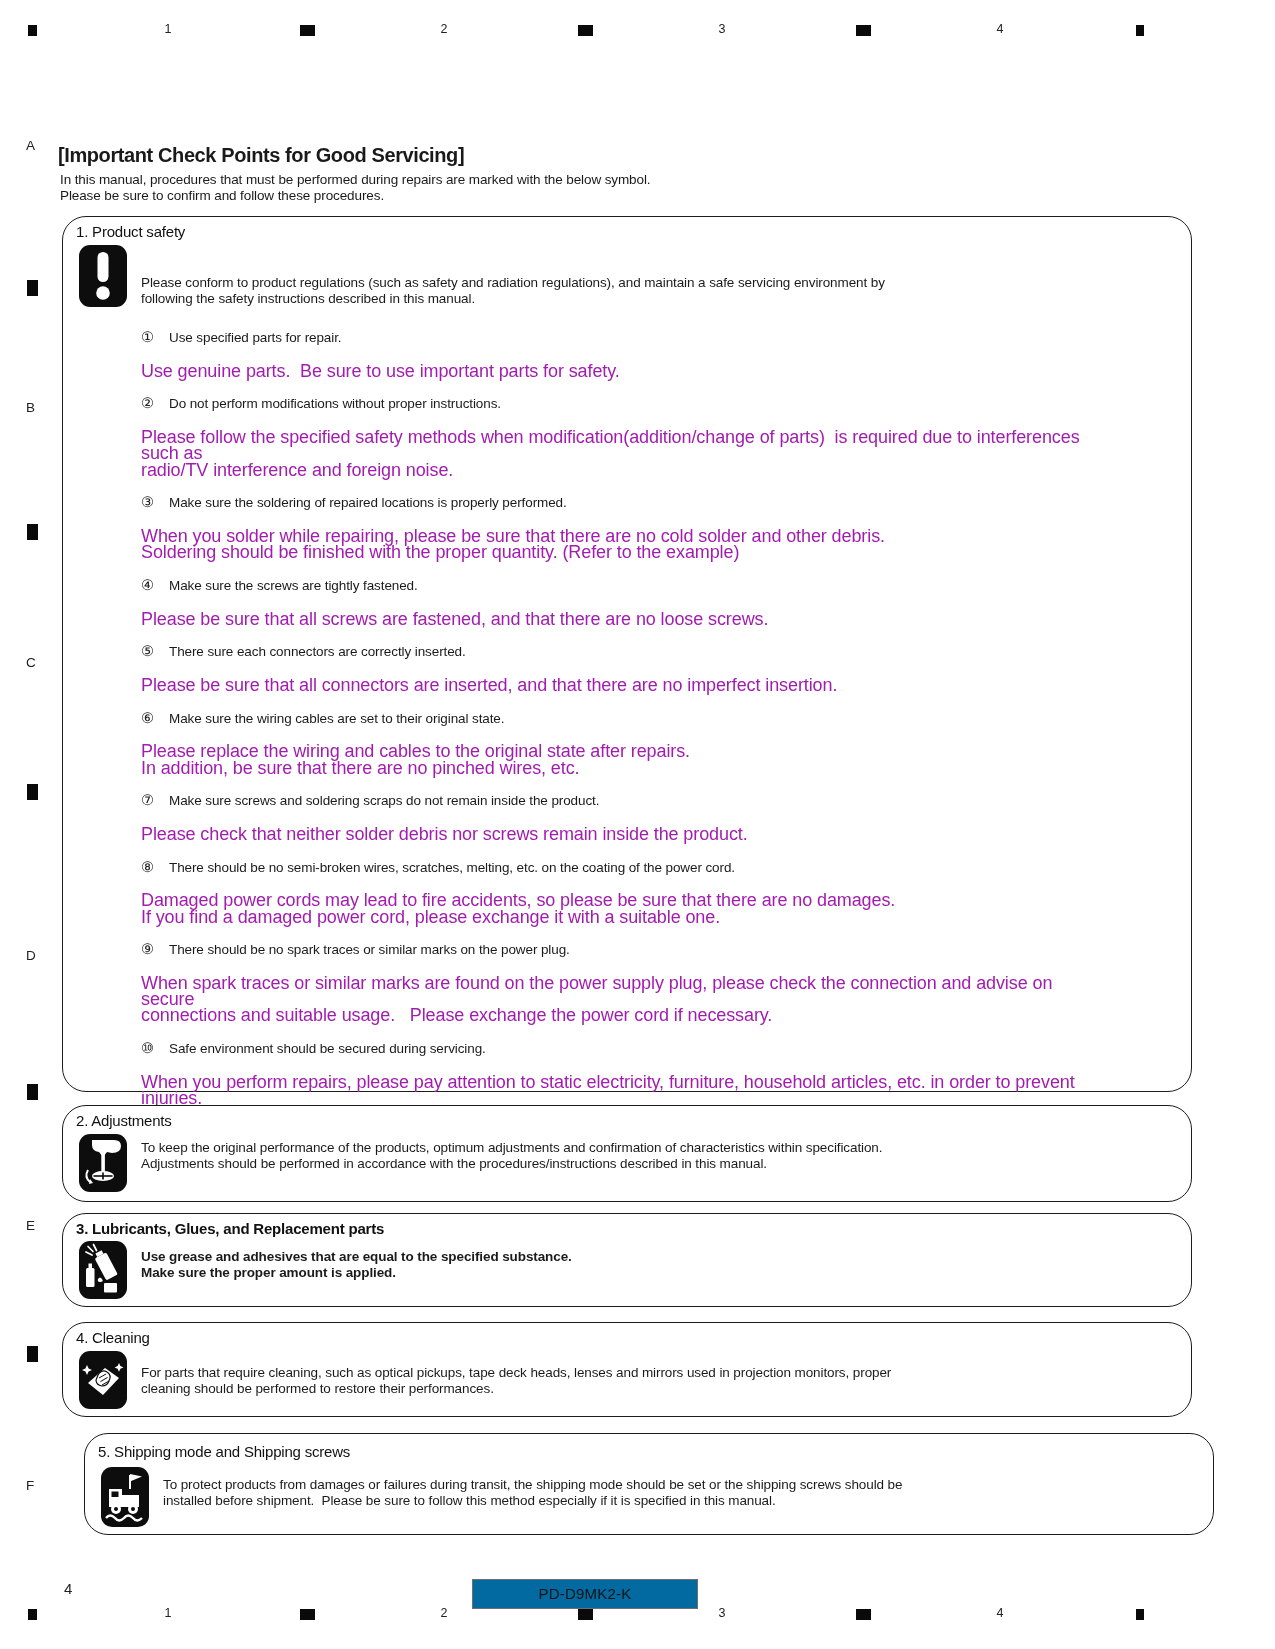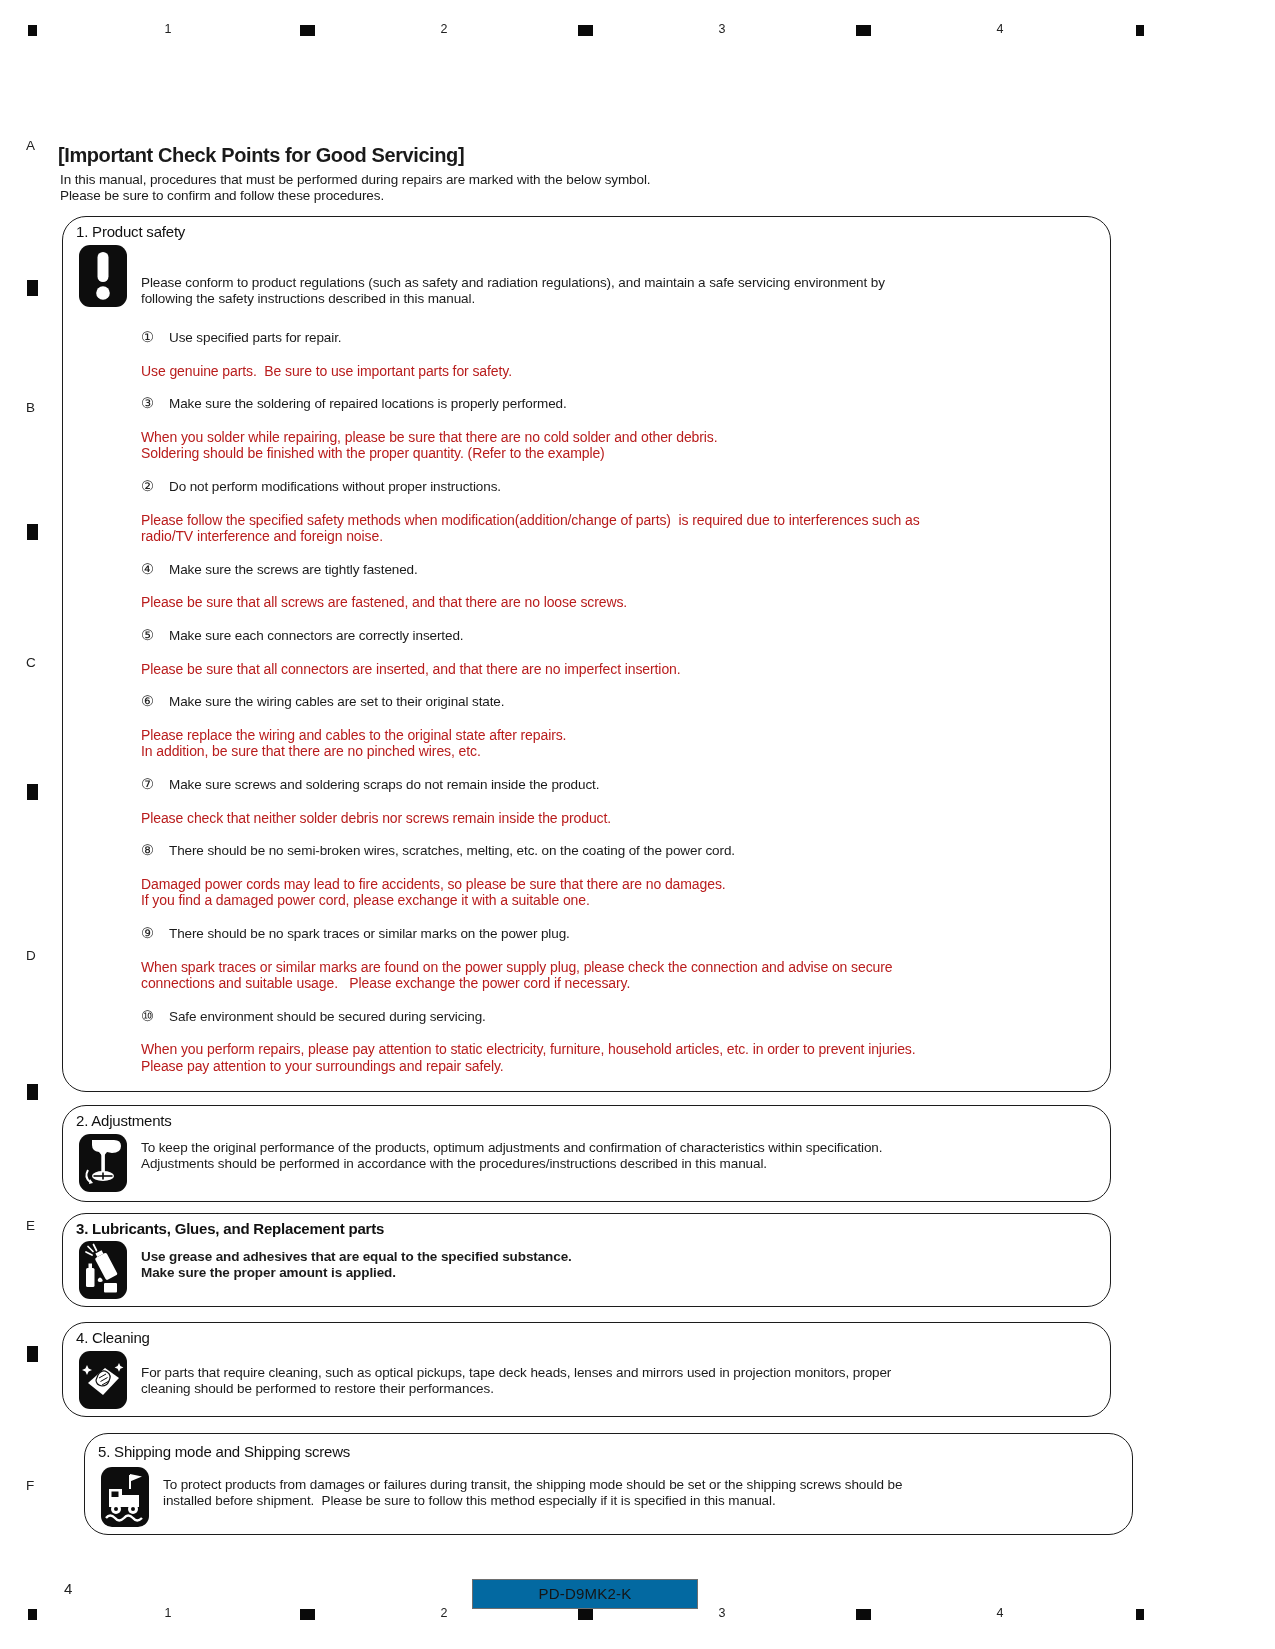--- a/index.html
+++ b/index.html
@@ -24,21 +24,21 @@
   .ml-a{top:138px;} .ml-b{top:400px;} .ml-c{top:655px;}
   .ml-d{top:948px;} .ml-e{top:1218px;} .ml-f{top:1478px;}
   .msq{position:absolute;left:27px;width:11px;height:16px;background:#0a0a0a;}
   .ms-1{top:280px;} .ms-2{top:524px;} .ms-3{top:784px;} .ms-4{top:1084px;} .ms-5{top:1346px;}
   
   #page-title{position:absolute;left:58px;top:144px;font-size:20px;font-weight:bold;
     letter-spacing:-0.4px;}
   #page-intro{position:absolute;left:60px;top:172px;font-size:13.5px;line-height:16px;
     white-space:pre-wrap;letter-spacing:-0.1px;}
   
-  .box{position:absolute;left:62px;width:1049px;border:1.6px solid #1c1c1c;
+  .box{position:absolute;left:62px;width:1130px;border:1.6px solid #1c1c1c;
     border-radius:24px;background:#fff;box-sizing:border-box;}
   #box1{top:216px;height:876px;}
   #box2{top:1105px;height:97px;}
   #box3{top:1213px;height:94px;font-weight:bold;}
   #box4{top:1322px;height:95px;}
   #box5{top:1433px;height:102px;margin-left:22px;}
   .box-title{position:absolute;left:13px;top:6px;font-size:15px;letter-spacing:-0.2px;color:#111;}
   #box5 .box-title{top:9px;}
   .iconbox{position:absolute;left:16px;}
   .box-body{position:absolute;left:78px;font-size:13.5px;line-height:16.2px;
@@ -46,22 +46,22 @@
   #box1 .iconbox{top:28px;}
   #box1-intro{top:58px;}
   #box2 .iconbox{top:28px;} #box2 .box-body{top:34px;}
   #box3 .iconbox{top:27px;} #box3 .box-body{top:35px;}
   #box4 .iconbox{top:28px;} #box4 .box-body{top:42px;}
   #box5 .iconbox{top:33px;} #box5 .box-body{top:43px;}
   
   #items{position:absolute;left:78px;top:112px;width:965px;}
   .item-h{font-size:13.5px;line-height:16.2px;margin:0 0 16.5px;letter-spacing:-0.1px;}
   .item-h .num{display:inline-block;width:28px;font-size:14.5px;color:#222;}
-  .item-b{font-size:14px;line-height:16.2px;margin:0 0 16.5px;white-space:pre-wrap;
-    letter-spacing:-0.1px;color:#b91c1c;}
+  .item-b{font-size:18px;line-height:16.2px;margin:0 0 16.5px;white-space:pre-wrap;
+    letter-spacing:-0.1px;color:#a21caf;}
   
   #page-number{position:absolute;left:64px;top:1580px;font-size:15px;color:#222;}
   #model-box{position:absolute;left:472px;top:1579px;width:226px;height:30px;
     background:#0369a1;border:1px solid #6e6e6e;box-sizing:border-box;
     text-align:center;line-height:28px;font-size:15px;color:#151515;letter-spacing:0.2px;}
 </style>
 </head>
 <body>
 
 <div class="ruler" id="ruler-top">
@@ -104,38 +104,38 @@
   <div class="box-body" id="box1-intro">Please conform to product regulations (such as safety and radiation regulations), and maintain a safe servicing environment by
 following the safety instructions described in this manual.</div>
   <div id="items">
 
       <div class="item">
         <div class="item-h"><span class="num">①</span><span>Use specified parts for repair.</span></div>
         <div class="item-b">Use genuine parts.  Be sure to use important parts for safety.</div>
       </div>
 
       <div class="item">
+        <div class="item-h"><span class="num">②</span><span>Do not perform modifications without proper instructions.</span></div>
+        <div class="item-b">Please follow the specified safety methods when modification(addition/change of parts)  is required due to interferences such as
+radio/TV interference and foreign noise.</div>
+      </div>
+
+      <div class="item">
         <div class="item-h"><span class="num">③</span><span>Make sure the soldering of repaired locations is properly performed.</span></div>
         <div class="item-b">When you solder while repairing, please be sure that there are no cold solder and other debris.
 Soldering should be finished with the proper quantity. (Refer to the example)</div>
       </div>
 
       <div class="item">
-        <div class="item-h"><span class="num">②</span><span>Do not perform modifications without proper instructions.</span></div>
-        <div class="item-b">Please follow the specified safety methods when modification(addition/change of parts)  is required due to interferences such as
-radio/TV interference and foreign noise.</div>
-      </div>
-
-      <div class="item">
         <div class="item-h"><span class="num">④</span><span>Make sure the screws are tightly fastened.</span></div>
         <div class="item-b">Please be sure that all screws are fastened, and that there are no loose screws.</div>
       </div>
 
       <div class="item">
-        <div class="item-h"><span class="num">⑤</span><span>Make sure each connectors are correctly inserted.</span></div>
+        <div class="item-h"><span class="num">⑤</span><span>There sure each connectors are correctly inserted.</span></div>
         <div class="item-b">Please be sure that all connectors are inserted, and that there are no imperfect insertion.</div>
       </div>
 
       <div class="item">
         <div class="item-h"><span class="num">⑥</span><span>Make sure the wiring cables are set to their original state.</span></div>
         <div class="item-b">Please replace the wiring and cables to the original state after repairs.
 In addition, be sure that there are no pinched wires, etc.</div>
       </div>
 
       <div class="item">

